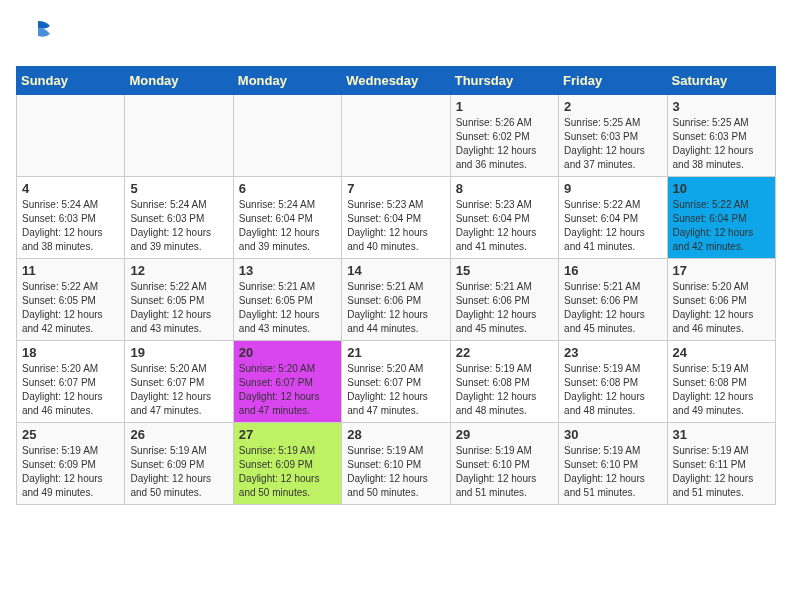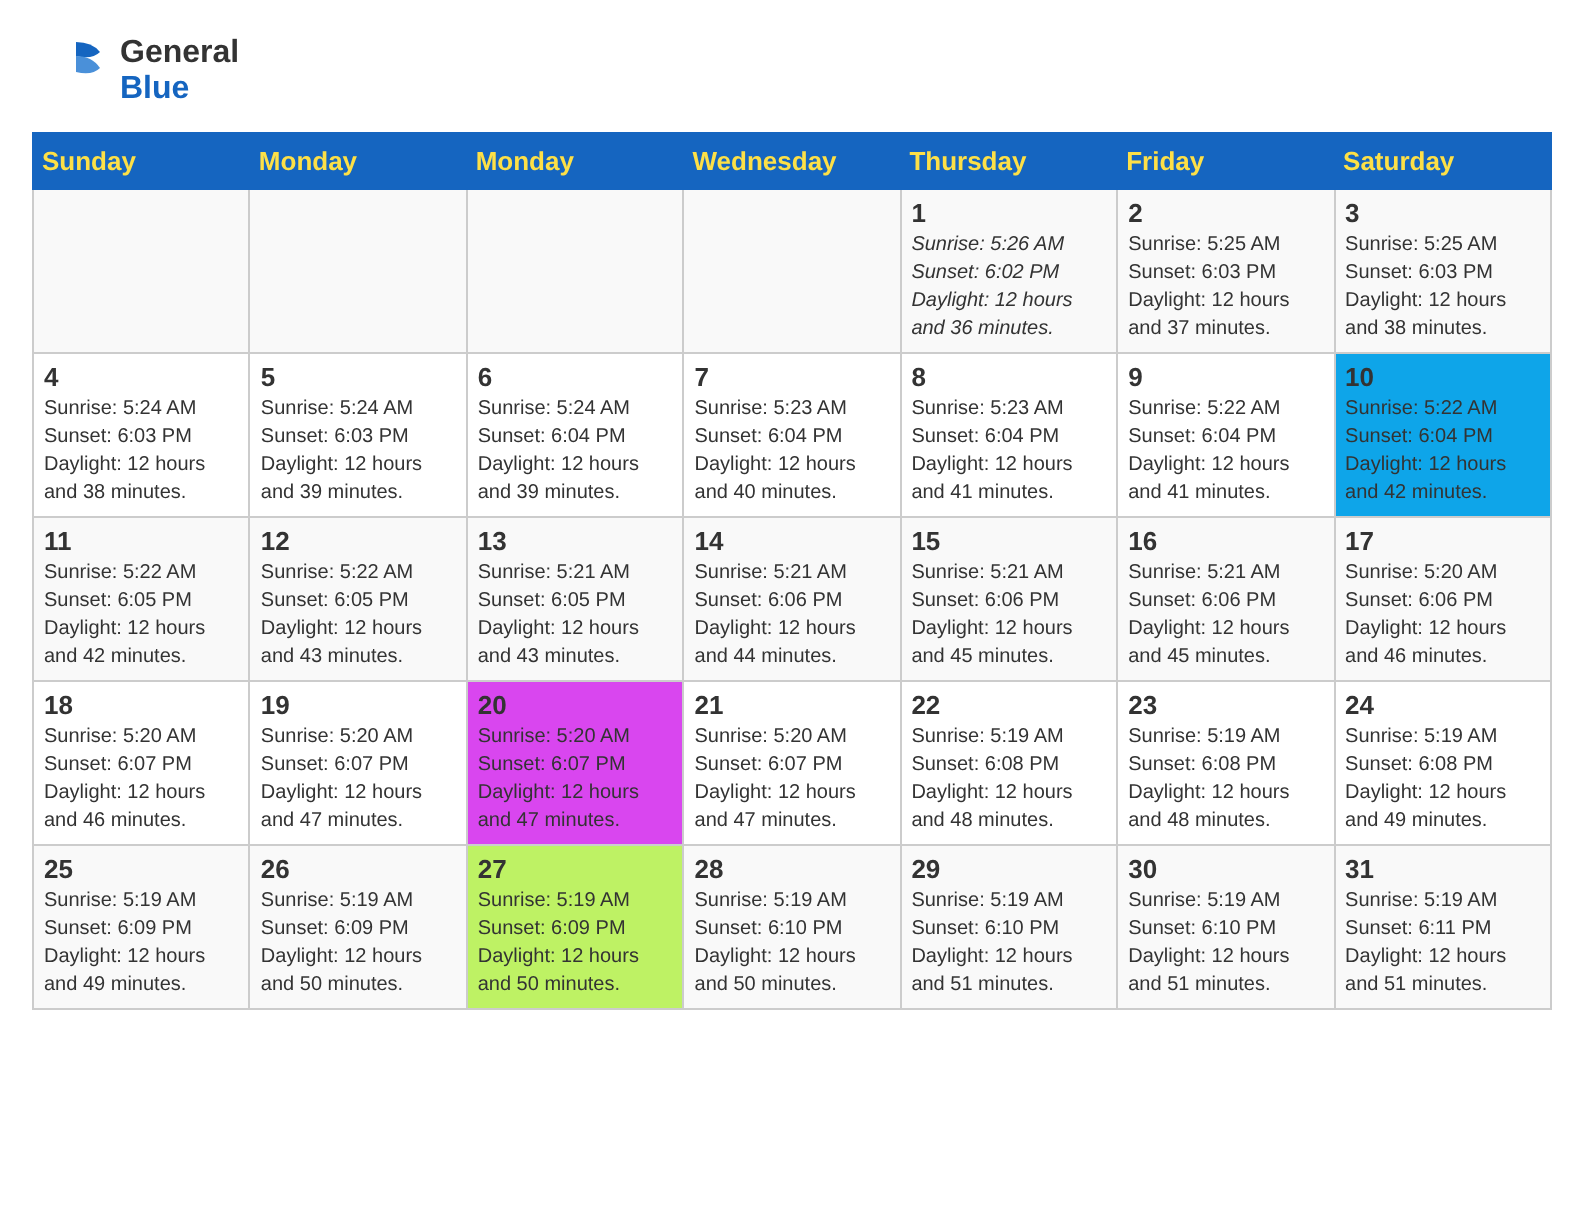--- a/index.html
+++ b/index.html
@@ -33,21 +33,21 @@
       font-size: 14px;
       color: #555;
     }
     .calendar-table {
       width: 100%;
       border-collapse: collapse;
       border: 1px solid #ccc;
     }
     .calendar-table th {
       background-color: #1565c0;
-      color: #fde047;
+      color: #fef9c3;
       font-size: 13px;
       font-weight: bold;
       padding: 6px 4px;
       text-align: left;
       border: 1px solid #1565c0;
     }
     .calendar-table td {
       vertical-align: top;
       border: 1px solid #ccc;
       padding: 4px 5px;
@@ -81,24 +81,20 @@
   </style>
 </head>
 <body>
 
 <div class="header-area">
   <div class="logo">
       <svg width="40" height="40" viewBox="0 0 40 40">
         <path d="M22 5 Q30 5 34 10 Q30 14 22 12 Z" fill="#1565c0"></path>
         <path d="M22 12 Q30 12 34 18 Q30 22 22 20 Z" fill="#4a90d9"></path>
       </svg>
-      <div>
-        <div style="font-size:16px;font-weight:bold;color:#333;line-height:1.1;">General</div>
-        <div style="font-size:16px;font-weight:bold;color:#1565c0;line-height:1.1;">Blue</div>
-      </div>
     </div>
   <div class="title-area">
     <div class="month-title"></div>
     <div class="location-title"></div>
   </div>
 </div>
 
 <table class="calendar-table">
   <thead>
     <tr>
@@ -112,21 +108,21 @@
       </tr>
   </thead>
   <tbody id="calendar-body">
   <tr>
         <td class="empty-cell" style="background: rgb(249, 249, 249);"></td>
         <td class="empty-cell" style="background: rgb(249, 249, 249);"></td>
         <td class="empty-cell" style="background: rgb(249, 249, 249);"></td>
         <td class="empty-cell" style="background: rgb(249, 249, 249);"></td>
         <td style="background: rgb(249, 249, 249);">
           <span class="day-number">1</span>
-          <div class="day-info" style="white-space: pre-line; font-style: italic;">Sunrise: 5:26 AM
+          <div class="day-info" style="white-space: pre-line;">Sunrise: 5:26 AM
 Sunset: 6:02 PM
 Daylight: 12 hours
 and 36 minutes.</div>
         </td>
         <td style="background: rgb(249, 249, 249);">
           <span class="day-number">2</span>
           <div class="day-info" style="white-space: pre-line;">Sunrise: 5:25 AM
 Sunset: 6:03 PM
 Daylight: 12 hours
 and 37 minutes.</div>

